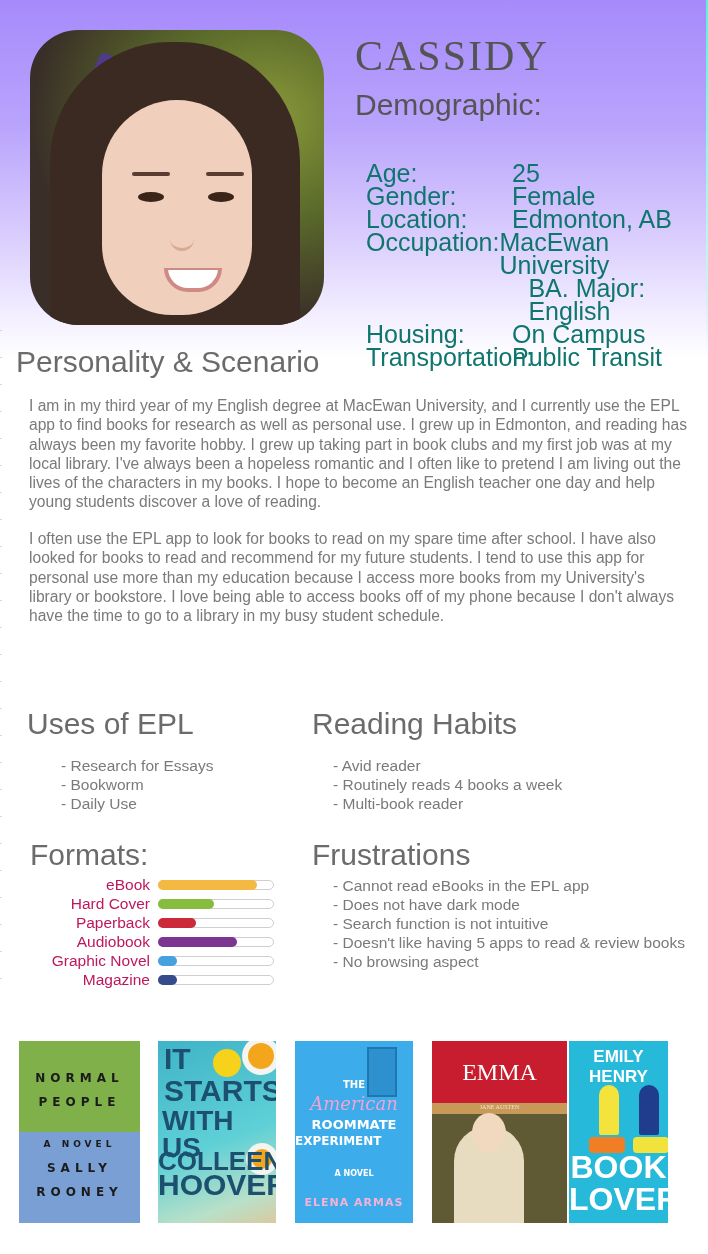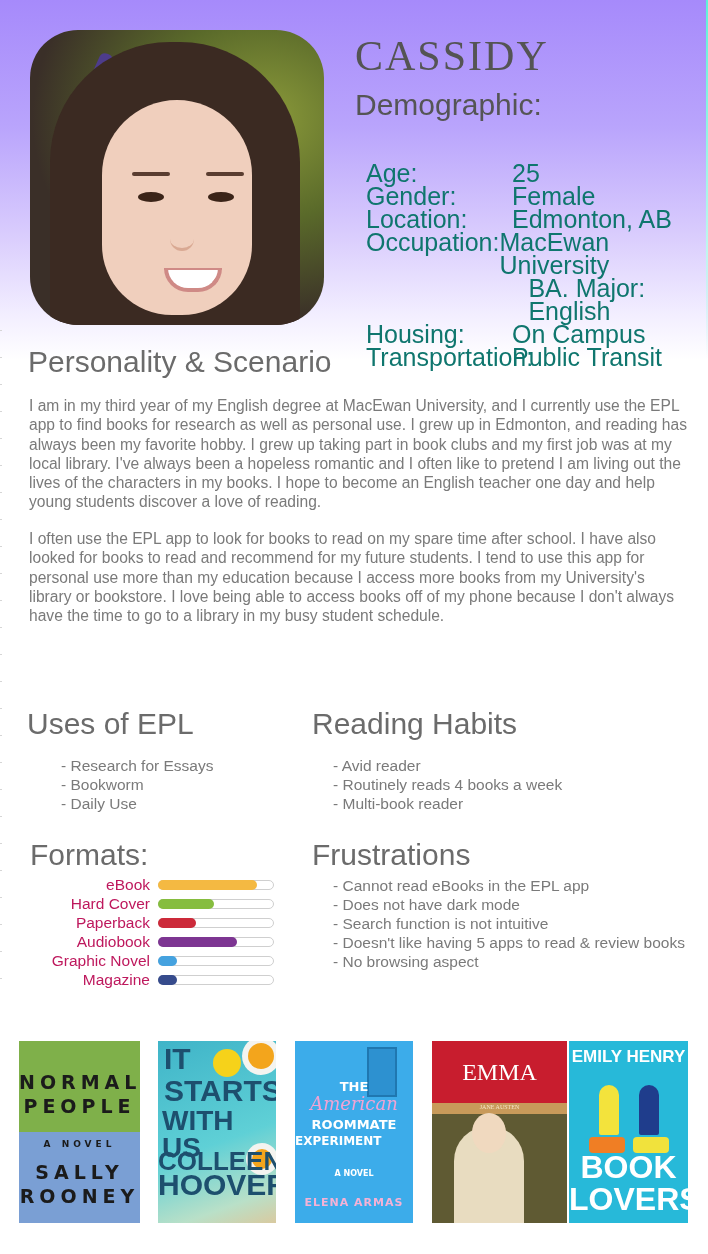--- a/index.html
+++ b/index.html
@@ -60,34 +60,34 @@
   .fmt-row { display: flex; align-items: center; height: 19px; }
   .fmt-label { width: 130px; text-align: right; font-size: 15.5px; color: #be185d; padding-right: 8px; }
   .fmt-track { position: relative; width: 114px; height: 8px; border: 1px solid #cfcfcf; border-radius: 6px; background: #fff; }
   .fmt-fill { position: absolute; left: -1px; top: -1px; height: 10px; border-radius: 6px; }
 
   .books { position: absolute; left: 0; top: 1041px; width: 708px; height: 182px; }
   .book { position: absolute; top: 0; height: 182px; overflow: hidden; }
   .book .t { position: absolute; left: 0; right: 0; text-align: center; font-family: "DejaVu Sans", sans-serif; font-weight: bold; }
 
   .np { left: 19px; width: 121px; background: linear-gradient(to bottom, #7fb04a 0 50%, #7a9fd4 50% 100%); }
-  .np .t { color: #1b1b1b; letter-spacing: 5px; font-size: 19px; }
+  .np .t { color: #1b1b1b; letter-spacing: 5px; font-size: 12px; }
   .iswu { left: 158px; width: 118px; background: linear-gradient(160deg, #3fb4c8 0%, #5fd0d6 55%, #b9e0c8 85%, #d9caa0 100%); }
   .iswu .t { color: #1d4f6e; font-family: "Liberation Sans", sans-serif; font-weight: bold; line-height: 0.95; }
   .iswu .sun { position: absolute; left: 55px; top: 8px; width: 28px; height: 28px; border-radius: 50%; background: #f6d21a; }
   .iswu .flower1 { position: absolute; right: 2px; top: 2px; width: 26px; height: 26px; border-radius: 50%; background: #f3a51c; box-shadow: 0 0 0 6px #f4f4f0; }
   .iswu .flower2 { position: absolute; right: 4px; top: 108px; width: 20px; height: 20px; border-radius: 50%; background: #f3a51c; box-shadow: 0 0 0 6px #f4f4f0; }
   .are { left: 295px; width: 118px; background: #3cacea; }
   .are .t { color: #fff; }
   .are .door { position: absolute; left: 72px; top: 6px; width: 26px; height: 46px; background: #2d91d0; border: 2px solid #1f77b0; }
   .emma { left: 432px; width: 135px; background: linear-gradient(to bottom, #c81d2e 0 34%, #c89a5a 34% 40%, #5f5a33 40% 100%); }
   .emma .t { color: #fff; font-family: "Liberation Serif", serif; font-weight: normal; }
   .emma .portrait { position: absolute; left: 22px; top: 85px; width: 70px; height: 100px; border-radius: 35px 35px 0 0; background: #e8dcc0; }
   .emma .head { position: absolute; left: 40px; top: 72px; width: 34px; height: 40px; border-radius: 50%; background: #f0d9bf; }
-  .bl { left: 569px; width: 119px; background: #27b9d9; }
+  .bl { left: 569px; width: 99px; background: #27b9d9; }
   .bl .t { color: #fff; font-family: "Liberation Sans", sans-serif; font-weight: bold; }
   .bl .case1 { position: absolute; left: 20px; top: 96px; width: 36px; height: 16px; background: #f07e24; border-radius: 4px; }
   .bl .case2 { position: absolute; left: 64px; top: 96px; width: 36px; height: 16px; background: #f1e23c; border-radius: 4px; }
   .bl .p1 { position: absolute; left: 30px; top: 44px; width: 20px; height: 50px; background: #f3e33c; border-radius: 10px 10px 2px 2px; }
   .bl .p2 { position: absolute; left: 70px; top: 44px; width: 20px; height: 50px; background: #1f3d8c; border-radius: 10px 10px 2px 2px; }
   .tiny { font-size: 6px; font-weight: normal; }
 </style>
 </head>
 <body>
 
@@ -158,21 +158,21 @@
   <div class="demo-row">
     <span class="demo-label">Housing:</span>
     <span class="demo-value">On Campus</span>
   </div>
   <div class="demo-row">
     <span class="demo-label">Transportation:</span>
     <span class="demo-value">Public Transit</span>
   </div>
 </div>
 
-<div class="sec-title" style="left:28px; top:345px;">Personality &amp; Scenario</div>
+<div class="sec-title" style="left:16px; top:345px;">Personality &amp; Scenario</div>
 <p class="para" style="top:396px;">I am in my third year of my English degree at MacEwan University, and I currently use the EPL app to find books for research as well as personal use. I grew up in Edmonton, and reading has always been my favorite hobby. I grew up taking part in book clubs and my first job was at my local library. I've always been a hopeless romantic and I often like to pretend I am living out the lives of the characters in my books. I hope to become an English teacher one day and help young students discover a love of reading.</p>
 <p class="para" style="top:529px;">I often use the EPL app to look for books to read on my spare time after school. I have also looked for books to read and recommend for my future students. I tend to use this app for personal use more than my education because I access more books from my University's library or bookstore. I love being able to access books off of my phone because I don't always have the time to go to a library in my busy student schedule.</p>
 
 <div class="sec-title" style="left:27px; top:707px;">Uses of EPL</div>
 <ul class="list" style="left:61px; top:756px;">
   <li>Research for Essays</li>
   <li>Bookworm</li>
   <li>Daily Use</li>
 </ul>
 
@@ -247,21 +247,21 @@
     <div class="flower2"></div>
     <div class="t" style="top:4px; font-size:30px; text-align:left; padding-left:6px;">IT</div>
     <div class="t" style="top:36px; font-size:30px; text-align:left; padding-left:6px;">STARTS</div>
     <div class="t" style="top:67px; font-size:28px; text-align:left; padding-left:4px;">WITH US</div>
     <div class="t" style="top:108px; font-size:26px;">COLLEEN</div>
     <div class="t" style="top:130px; font-size:30px;">HOOVER</div>
   </div>
 
   <div class="book are">
     <div class="door"></div>
-    <div class="t" style="top:38px; font-size:13px;">THE</div>
+    <div class="t" style="top:38px; font-size:10px;">THE</div>
     <div class="t" style="top:52px; font-size:18px; font-family:'DejaVu Serif',serif; font-style:italic; font-weight:normal; color:#f2a3d4;">American</div>
     <div class="t" style="top:76px; font-size:13px;">ROOMMATE</div>
     <div class="t" style="top:93px; font-size:12px; text-align:left; padding-right:0;">EXPERIMENT</div>
     <div class="t" style="top:128px; font-size:8px; color:#fff;">A NOVEL</div>
     <div class="t" style="top:155px; font-size:11px; color:#f5b2d6; letter-spacing:1px;">ELENA ARMAS</div>
   </div>
 
   <div class="book emma">
     <div class="portrait"></div>
     <div class="head"></div>

